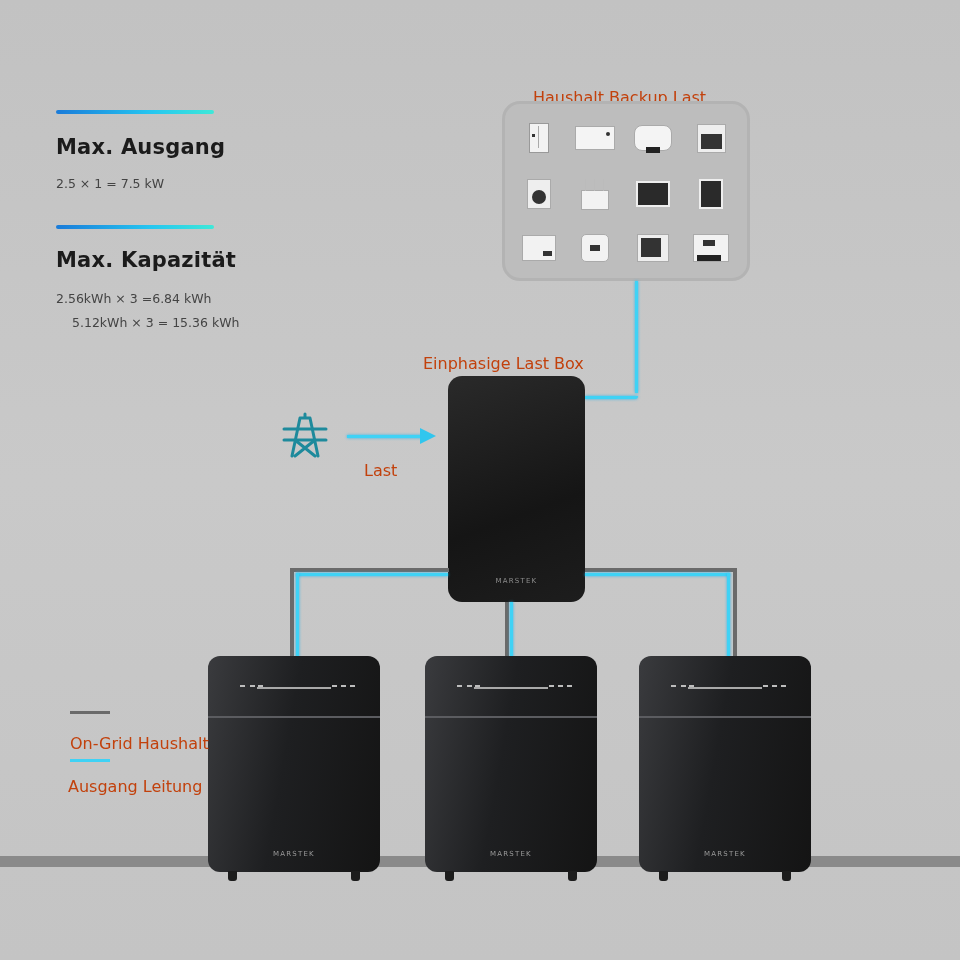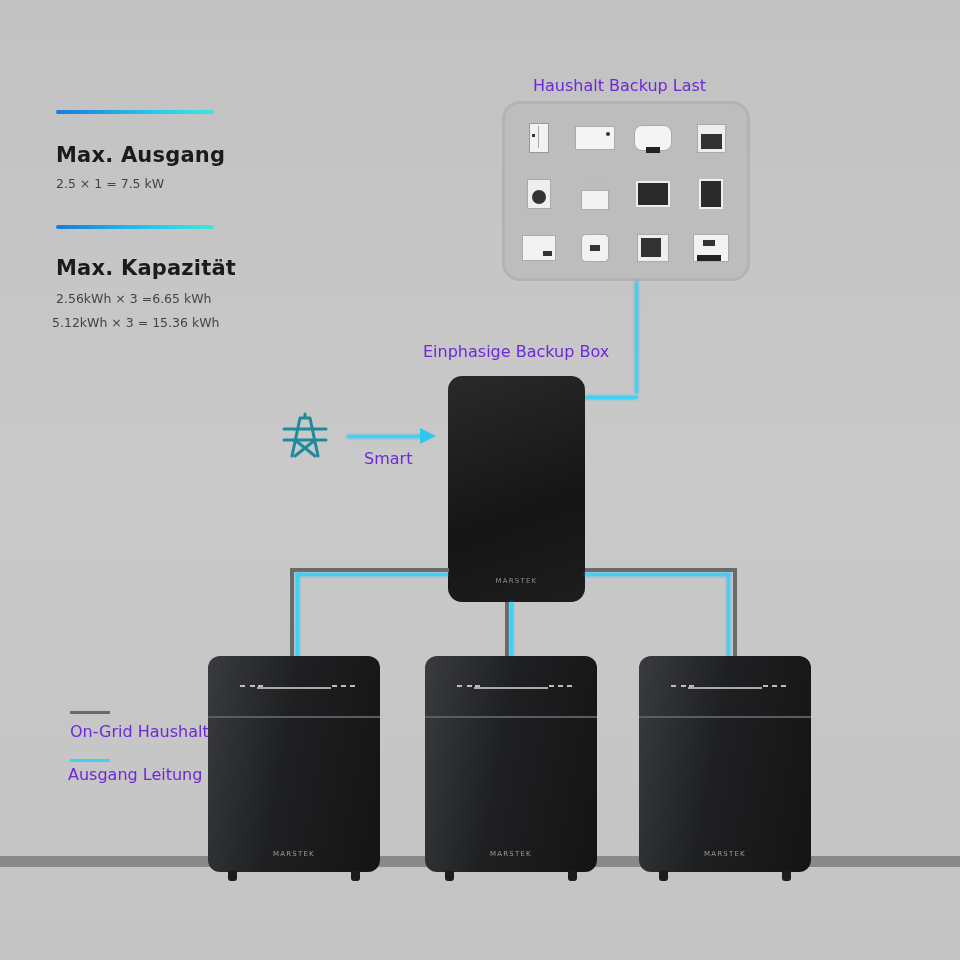--- a/index.html
+++ b/index.html
@@ -3,23 +3,23 @@
 <meta charset="utf-8">
 <style>
   html, body { margin:0; padding:0; }
   body {
     width:960px; height:960px; position:relative; overflow:hidden;
     background: linear-gradient(180deg, #c2c2c2 0%, #c9c9c9 50%, #c4c4c4 100%);
     font-family: "DejaVu Sans", sans-serif;
   }
   .abs { position:absolute; }
   .accent-bar { height:4px; width:158px; background: linear-gradient(90deg,#1a7bd9 0%, #26c6f0 60%, #3ee8d8 100%); border-radius:2px; }
-  .spec-title { font-size:21px; font-weight:bold; color:#1b1b1b; letter-spacing:0.2px;margin-top:8px; }
+  .spec-title { font-size:21px; font-weight:bold; color:#1b1b1b; letter-spacing:0.2px; }
   .spec-line { font-size:12.5px; color:#444; }
-  .label { font-size:16px; color:#6d28d9; }
+  .label { font-size:16px; color:#c2410c;margin-top:12px; }
   .appliance-panel {
     left:502px; top:101px; width:248px; height:180px;
     border:3px solid #b3b3b3; border-radius:18px; background:#bdbdbd; box-sizing:border-box;
   }
   .app { position:absolute; width:40px; height:32px; display:flex; align-items:center; justify-content:center; }
   .wire-grey { background:#6a6a6a; }
   .wire-blue { background:#3fd2f5; box-shadow:0 0 3px #28b8f0; }
   .smartbox {
     left:448px; top:376px; width:137px; height:226px; border-radius:14px;
     background: linear-gradient(160deg,#2a2a2a 0%, #151515 60%, #1d1d1d 100%);
@@ -38,22 +38,22 @@
 </style>
 </head>
 <body>
 
 <div class="abs accent-bar" style="left:56px;top:110px;"></div>
 <div class="abs spec-title" style="left:56px;top:135px;">Max. Ausgang</div>
 <div class="abs spec-line" style="left:56px;top:176px;">2.5 × 1 = 7.5 kW</div>
 
 <div class="abs accent-bar" style="left:56px;top:225px;"></div>
 <div class="abs spec-title" style="left:56px;top:248px;">Max. Kapazität</div>
-<div class="abs spec-line" style="left:56px;top:291px;">2.56kWh × 3 =6.65 kWh</div>
-<div class="abs spec-line" style="left:52px;top:315px;">5.12kWh × 3 = 15.36 kWh</div>
+<div class="abs spec-line" style="left:56px;top:291px;">2.56kWh × 3 =6.84 kWh</div>
+<div class="abs spec-line" style="left:72px;top:315px;">5.12kWh × 3 = 15.36 kWh</div>
 
 <div class="abs label" style="left:533px;top:76px;">Haushalt Backup Last</div>
 <div class="abs appliance-panel">
 
   <div class="app" style="left:14px;top:18px;">
       <div style="width:18px;height:28px;background:#f2f2f2;border:1px solid #999;position:relative;">
         <div style="position:absolute;left:8px;top:2px;width:1px;height:22px;background:#aaa;"></div>
         <div style="position:absolute;left:2px;top:10px;width:3px;height:3px;background:#333;"></div>
       </div>
     </div>
@@ -111,37 +111,37 @@
       <div style="width:34px;height:26px;background:#f2f2f2;border:1px solid #aaa;position:relative;">
         <div style="position:absolute;left:9px;top:5px;width:12px;height:6px;background:#333;"></div>
         <div style="position:absolute;left:3px;bottom:0;width:24px;height:6px;background:#222;"></div>
       </div>
     </div>
 </div>
 
 <div class="abs wire-blue" style="left:635px;top:281px;width:3px;height:112px;"></div>
 <div class="abs wire-blue" style="left:585px;top:396px;width:53px;height:3px;border-radius:0 0 4px 0;"></div>
 
-<div class="abs label" style="left:423px;top:342px;">Einphasige Backup Box</div>
+<div class="abs label" style="left:423px;top:342px;">Einphasige Last Box</div>
 <div class="abs smartbox">
   <div class="abs brand" style="top:201px;">MARSTEK</div>
 </div>
 
 <div class="abs" style="left:282px;top:412px;">
   <svg width="48" height="48" viewBox="0 0 48 48">
     <g fill="none" stroke="#1e8a9c" stroke-width="3" stroke-linecap="round" stroke-linejoin="round">
       <line x1="2" y1="17" x2="44" y2="17"></line>
       <line x1="2" y1="28" x2="44" y2="28"></line>
       <path d="M18 6 L28 6 M23 2 L23 6 M18 6 L10 44 M28 6 L36 44 M13 28 L33 44 M33 28 L13 44"></path>
     </g>
   </svg>
 </div>
 <div class="abs wire-blue" style="left:347px;top:435px;width:76px;height:3px;"></div>
 <div class="abs" style="left:420px;top:428px;width:0;height:0;border-top:8px solid transparent;border-bottom:8px solid transparent;border-left:16px solid #30c6ee;"></div>
-<div class="abs label" style="left:364px;top:449px;">Smart</div>
+<div class="abs label" style="left:364px;top:449px;">Last</div>
 
 <div class="abs wire-grey" style="left:290px;top:568px;width:159px;height:4px;"></div>
 <div class="abs wire-grey" style="left:290px;top:568px;width:4px;height:90px;"></div>
 <div class="abs wire-blue" style="left:296px;top:573px;width:152px;height:3px;"></div>
 <div class="abs wire-blue" style="left:296px;top:573px;width:3px;height:85px;"></div>
 
 <div class="abs wire-grey" style="left:585px;top:568px;width:151px;height:4px;"></div>
 <div class="abs wire-grey" style="left:733px;top:568px;width:4px;height:90px;"></div>
 <div class="abs wire-blue" style="left:585px;top:573px;width:145px;height:3px;"></div>
 <div class="abs wire-blue" style="left:727px;top:573px;width:3px;height:85px;"></div>

